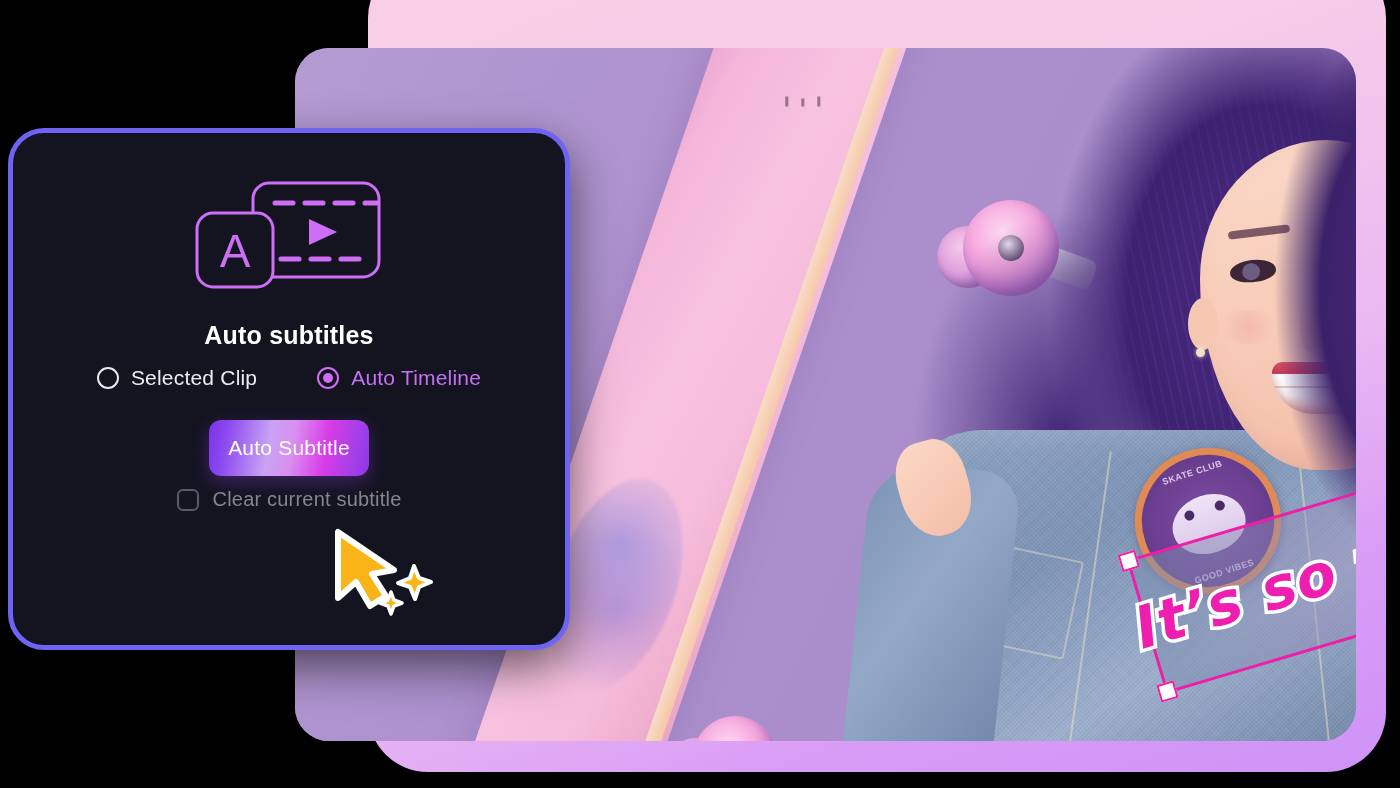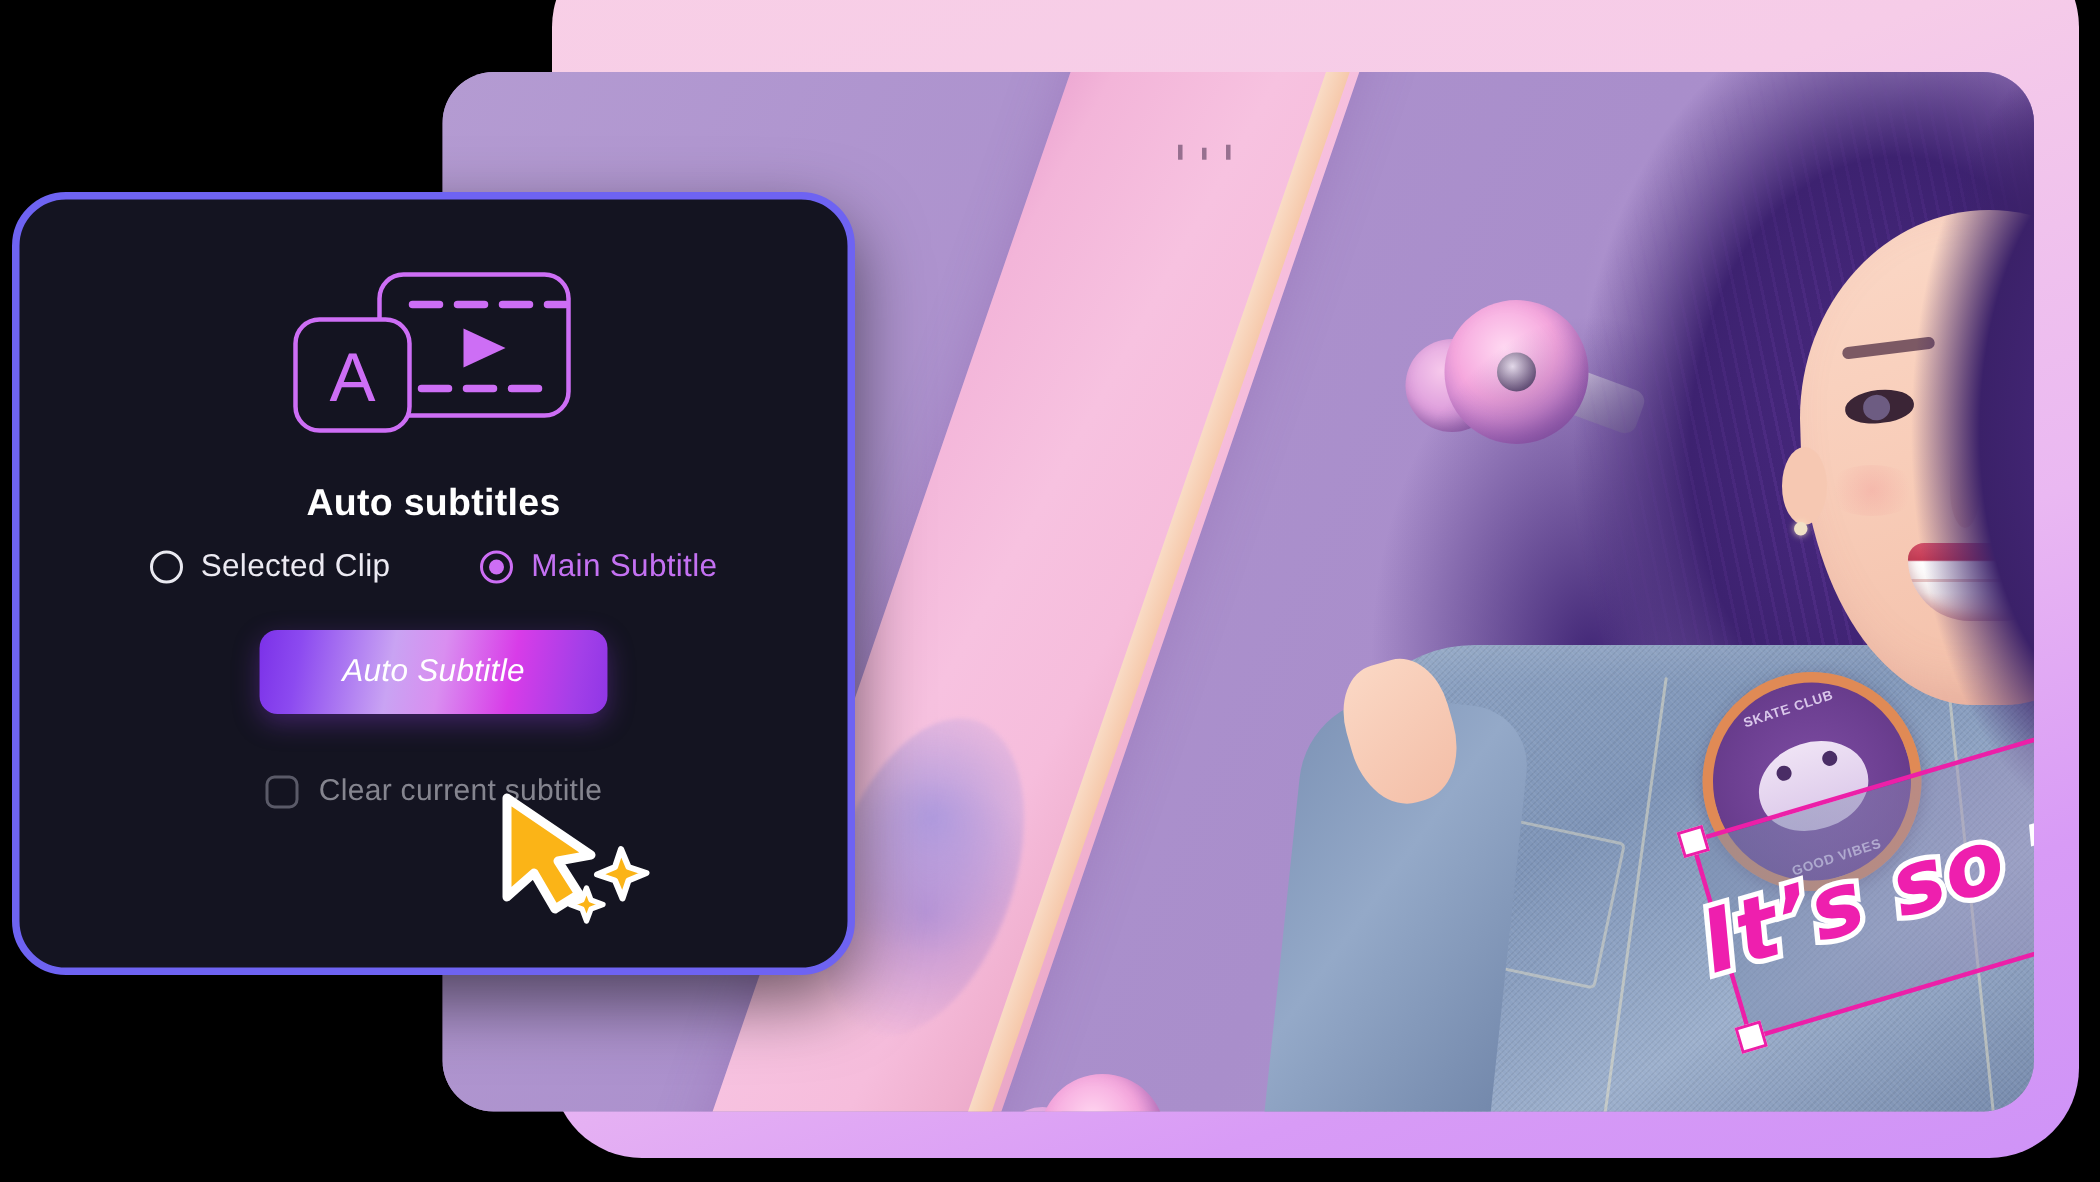--- a/index.html
+++ b/index.html
@@ -396,33 +396,32 @@
     left: 50%; top: 50%;
     transform: translate(-50%,-50%);
     width: 10px; height: 10px;
     border-radius: 50%;
     background: #cd6ef5;
   }
   .radio-label { font-size: 21px; color: #eceaf2; letter-spacing: .2px; }
   .radio-label.accent { color: #c471f2; }
 
   .primary-btn {
-    width: 232px;
+    width: 160px;
     height: 56px;
     border: none;
     border-radius: 12px;
     color: #ffffff;
     font-size: 21px;
     font-family: "Liberation Sans", sans-serif;
     letter-spacing: .2px;
     cursor: pointer;
     background: linear-gradient(100deg, #7b31e8 0%, #8c4af0 12%, #c9a3f3 38%, #d98ef0 52%, #d83ce8 72%, #a33fe8 90%, #8f36e6 100%);
-    margin-bottom: 40px;
+    margin-bottom: 12px;
     box-shadow: 0 6px 18px rgba(140,60,220,.35);
-    font-style: italic;
   }
 
   .check-row {
     display: flex;
     align-items: center;
     gap: 14px;
   }
   .check-mark {
     width: 22px; height: 22px;
     border: 2px solid #5a5a68;
@@ -524,21 +523,21 @@
 
       <div class="panel-title">Auto subtitles</div>
 
       <div class="radio-row">
         <div class="radio-opt">
           <span class="radio-mark"></span>
           <span class="radio-label">Selected Clip</span>
         </div>
         <div class="radio-opt">
           <span class="radio-mark on"></span>
-          <span class="radio-label accent">Main Subtitle</span>
+          <span class="radio-label accent">Auto Timeline</span>
         </div>
       </div>
 
       <button class="primary-btn">Auto Subtitle</button>
 
       <div class="check-row">
         <span class="check-mark"></span>
         <span class="check-label">Clear current subtitle</span>
       </div>
 

